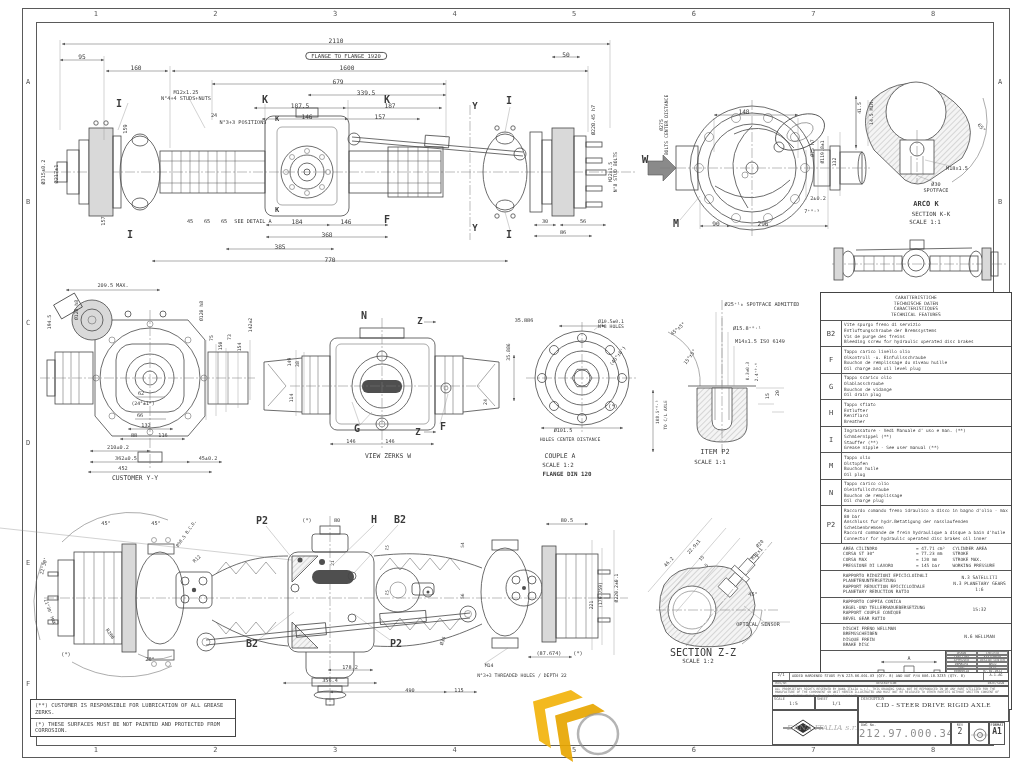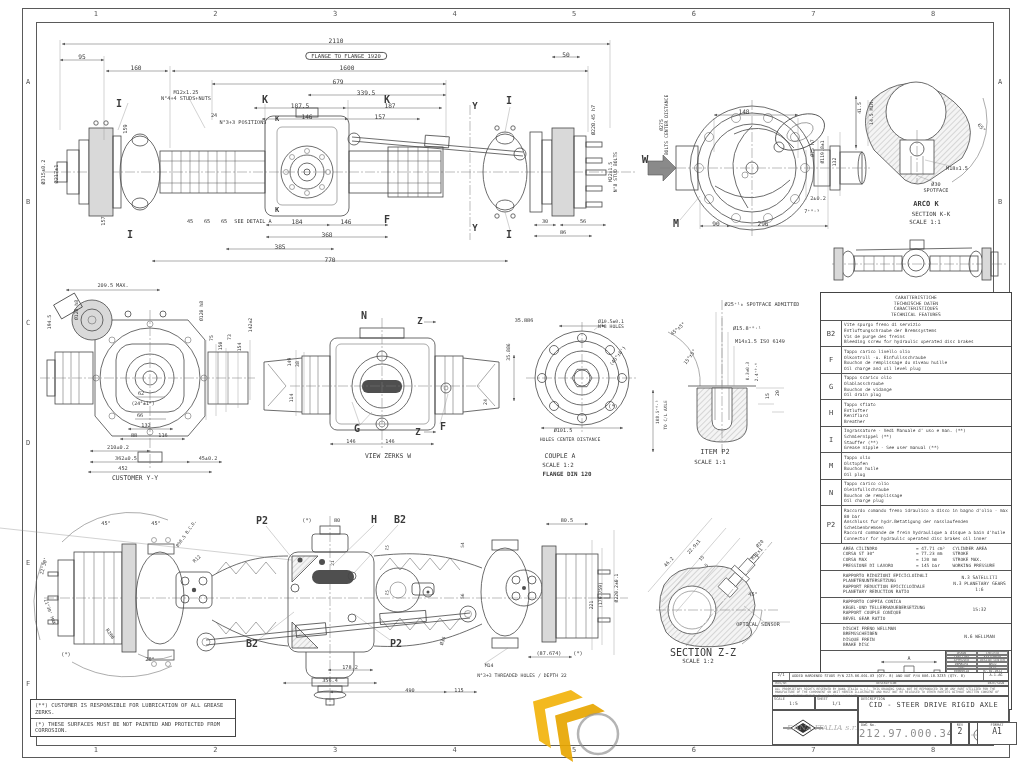--- a/index.html
+++ b/index.html
@@ -914,38 +914,38 @@
     <div class="cell" style="left:0;top:60px;width:86px;height:35px;">
       <svg width="86" height="35" style="position:absolute;">
         <polygon points="18,17 30,9 42,17 30,25" fill="none" stroke="#333" stroke-width="1"></polygon>
         <polygon points="22,17 30,12 30,22" fill="#333"></polygon>
         <polygon points="38,17 30,12 30,22" fill="#333"></polygon>
         <line x1="10" y1="17" x2="18" y2="17" stroke="#333" stroke-width="1"></line>
         <line x1="42" y1="17" x2="50" y2="17" stroke="#333" stroke-width="1"></line>
       </svg>
       <span class="wmtext" style="left:14px;top:12px;">DANA ITALIA s.r.l</span>
     </div>
-    <div class="cell" style="left:86px;top:46px;width:151px;height:26px;">
+    <div class="cell" style="left:86px;top:46px;width:151px;height:26px;font-family:Liberation Serif, serif;">
       <div class="tiny" style="padding-left:2px;">DESCRIPTION</div>
       <div class="ttl">CID - STEER DRIVE RIGID AXLE</div>
     </div>
     <div class="cell" style="left:86px;top:72px;width:93px;height:23px;">
       <div class="tiny" style="padding-left:2px;">DWG No.</div>
       <div id="pn" style="text-align:center;">212.97.000.348</div>
     </div>
     <div class="cell" style="left:179px;top:72px;width:18px;height:23px;">
       <div class="tiny" style="text-align:center;">REV</div>
       <div class="tval" style="text-align:center;font-size:8px;">2</div>
     </div>
     <div class="cell" style="left:197px;top:72px;width:20px;height:23px;">
       <svg width="20" height="23" style="position:absolute;">
         <circle cx="10" cy="12" r="6" fill="none" stroke="#555" stroke-width="0.8"></circle>
         <circle cx="10" cy="12" r="2.5" fill="none" stroke="#555" stroke-width="0.8"></circle>
         <line x1="1" y1="12" x2="19" y2="12" stroke="#777" stroke-width="0.4" stroke-dasharray="3 1"></line>
       </svg>
     </div>
-    <div class="cell" style="left:205px;top:72px;width:40px;height:23px;">
+    <div class="cell" style="left:217px;top:72px;width:16px;height:23px;font-weight:bold;">
       <div class="tiny" style="text-align:center;">FORMAT</div>
       <div class="tval" style="text-align:center;font-size:8px;">A1</div>
     </div>
   </div>
 
 </div>
 
 </body></html>

